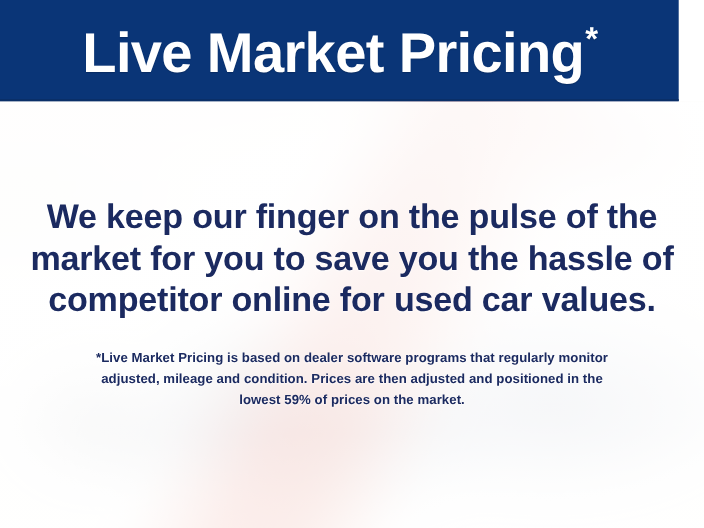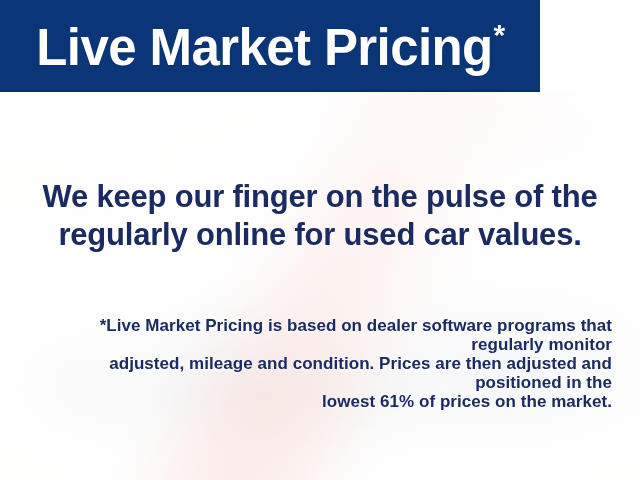--- a/index.html
+++ b/index.html
@@ -15,21 +15,21 @@
     position:relative;
     width:640px; height:480px;
     overflow:hidden;
     background:#ffffff;
   }
 
   
   #header-banner {
     position:absolute;
     left:0; top:0;
-    width:540px; height:92px;
+    width:617px; height:92px;
     background:#0a3577;
     display:flex;
     align-items:center;
     justify-content:center;
     z-index:40;
   }
   #header-banner::after{
     content:"";
     position:absolute;
     left:0; bottom:0; width:100%; height:2px;
@@ -147,23 +147,23 @@
     font-weight:bold;
     line-height:38px;
     letter-spacing:-0.2px;
     text-shadow:0 1px 2px rgba(255,255,255,.85);
   }
 
   #fineprint {
     position:absolute;
     left:28px; top:224px;
     width:584px;
-    text-align:right;
+    text-align:center;
     color:#1b2a60;
-    font-size:17px;
+    font-size:12px;
     font-weight:bold;
     line-height:19px;
     letter-spacing:0.05px;
     text-shadow:0 1px 2px rgba(255,255,255,.85);
   }
 </style>
 </head>
 <body>
 
 <div id="promo-card">
@@ -179,24 +179,25 @@
   </div>
 
   <div id="header-banner">
     <div id="banner-title"><span>Live Market Pricing</span><span class="ast">*</span></div>
   </div>
 
   <div id="copy-block">
 
     <div id="headline">
       <div>We keep our finger on the pulse of the</div>
-      <div>regularly online for used car values.</div>
+      <div>market for you to save you the hassle of</div>
+      <div>competitor online for used car values.</div>
     </div>
 
     <div id="fineprint">
       <div>*Live Market Pricing is based on dealer software programs that regularly monitor</div>
       <div>adjusted, mileage and condition. Prices are then adjusted and positioned in the</div>
-      <div>lowest 61% of prices on the market.</div>
+      <div>lowest 59% of prices on the market.</div>
     </div>
 
   </div>
 
 </div>
 
 </body></html>

